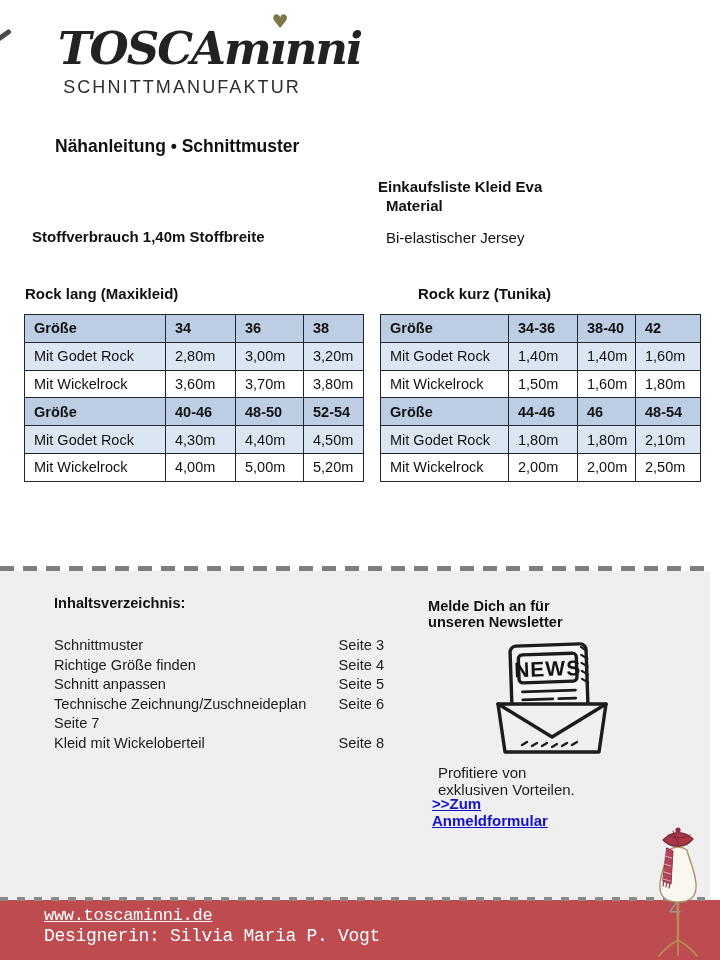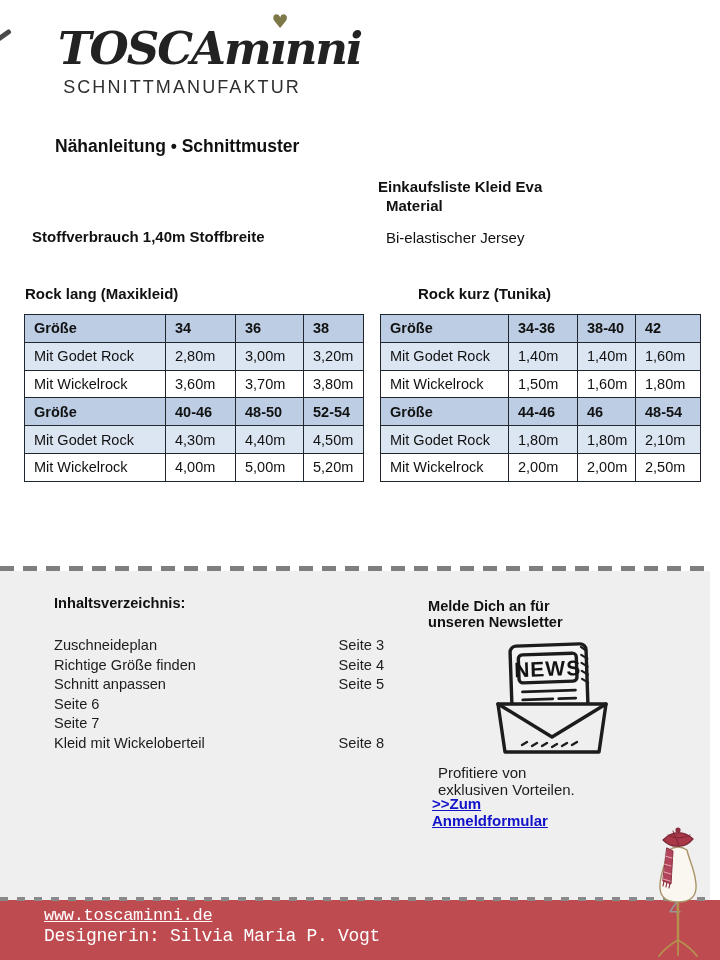--- a/index.html
+++ b/index.html
@@ -179,32 +179,33 @@
         </tr>
       </tbody>
   </table>
 
   <div class="dash-top"></div>
   <div class="bottom-panel"></div>
 
   <div class="toc-heading">Inhaltsverzeichnis:</div>
   <div class="toc-list">
       <div class="toc-row">
-        <span>Zuschneideplan</span>
+        <span>Schnittmuster</span>
         <span>Seite 3</span>
       </div>
       <div class="toc-row">
         <span>Richtige Größe finden</span>
         <span>Seite 4</span>
       </div>
       <div class="toc-row">
         <span>Schnitt anpassen</span>
         <span>Seite 5</span>
       </div>
       <div class="toc-row">
+        <span>Technische Zeichnung/Zuschneideplan</span>
         <span>Seite 6</span>
       </div>
       <div class="toc-row">
         <span>Seite 7</span>
       </div>
       <div class="toc-row">
         <span>Kleid mit Wickeloberteil</span>
         <span>Seite 8</span>
       </div>
     </div>

